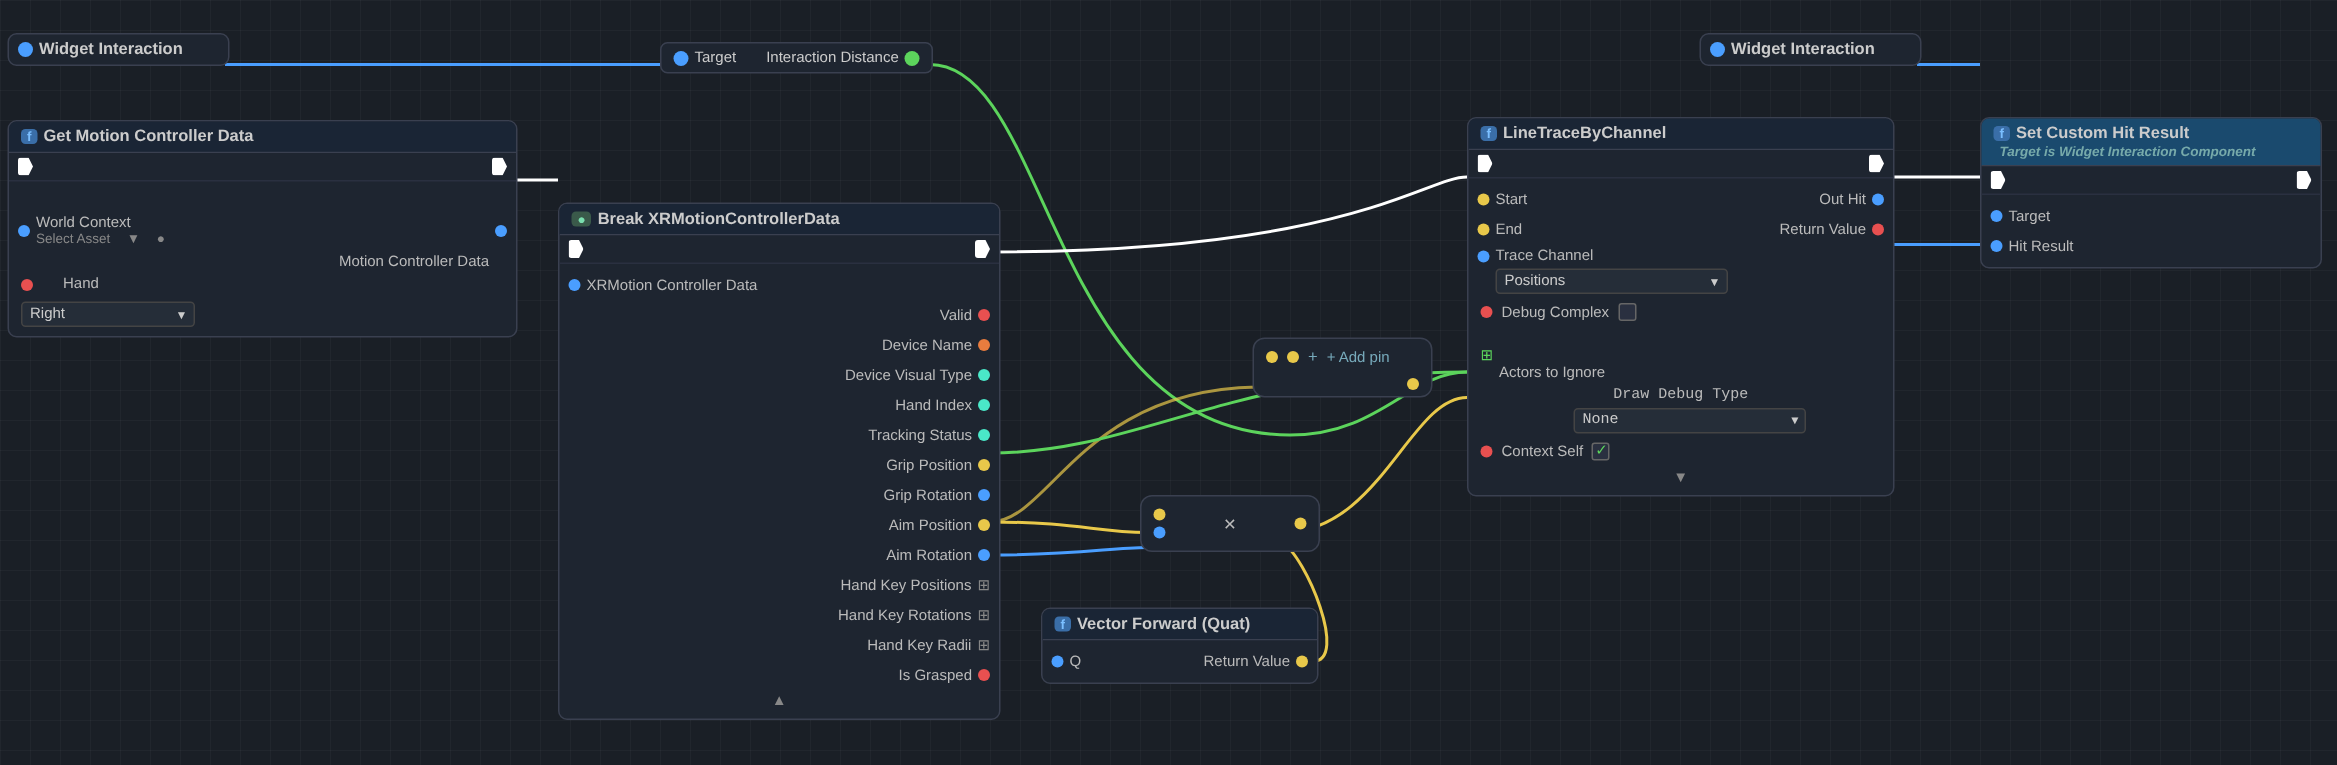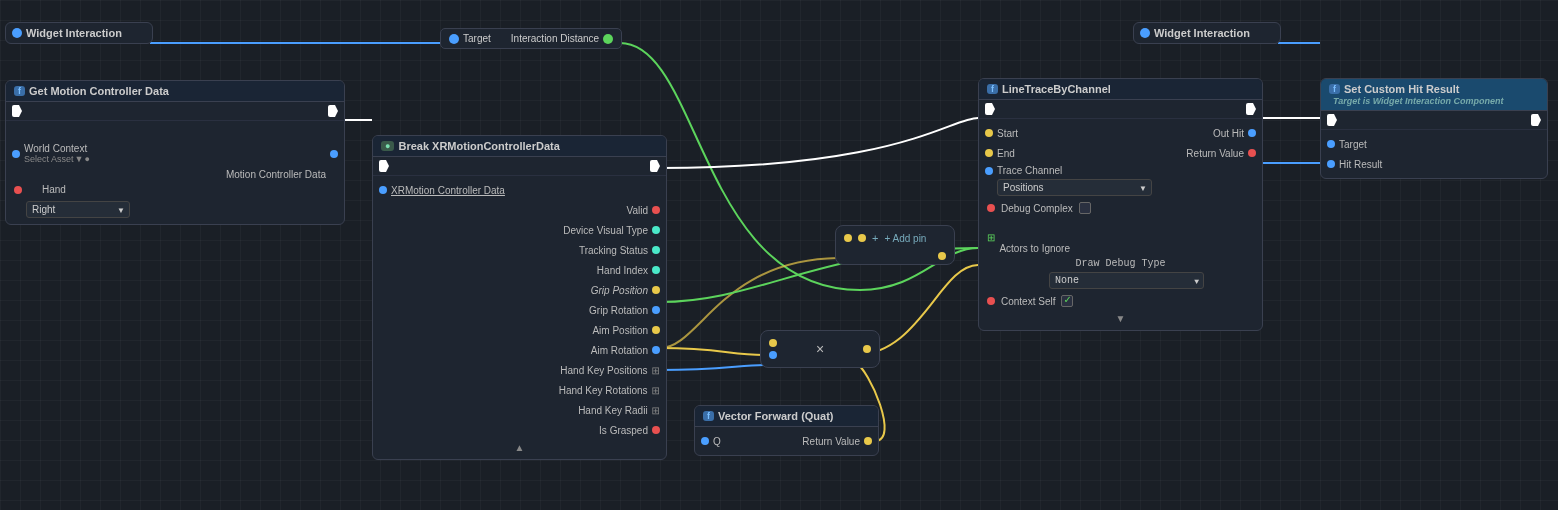--- a/index.html
+++ b/index.html
@@ -222,78 +222,82 @@
   <div class="exec-bar">
     <span class="pin exec white"></span>
     <span class="pin exec white"></span>
   </div>
   <div class="node-body">
     <div class="pin-row both">
       <div style="display:flex;align-items:center;gap:4px;">
         <span class="pin blue" style="width:8px;height:8px;"></span>
         <div>
           <div style="color:#bbb;font-size:10px;">World Context</div>
-          <div style="display:flex;align-items:center;gap:1px;">
+          <div style="display:flex;align-items:center;gap:11px;">
             <span style="color:#888;font-size:9px;">Select Asset</span>
             <span style="color:#888;font-size:9px;">▼</span>
             <span style="color:#888;font-size:9px;">●</span>
           </div>
         </div>
       </div>
       <div style="display:flex;align-items:center;gap:4px;">
         <span style="color:#bbb;font-size:10px;margin-top:42px;">Motion Controller Data</span>
         <span class="pin blue" style="width:8px;height:8px;"></span>
       </div>
     </div>
     <div class="pin-row left" style="flex-direction:column;align-items:flex-start;padding:2px 8px;">
       <div style="display:flex;align-items:center;gap:4px;">
         <span class="pin red" style="width:8px;height:8px;"></span>
         <span style="color:#bbb;font-size:10px;padding-left:16px;">Hand</span>
       </div>
-      <div class="dropdown" style="margin-left:12px;margin-top:2px;width:104px;">
+      <div class="dropdown" style="margin-left:0;margin-top:2px;width:116px;">
         <span>Right</span>
       </div>
     </div>
   </div>
 </div>
 
 <div class="node" style="left:372px;top:135px;width:295px;">
   <div class="node-title-bar">
     <span class="break-badge">●</span>
     <span>Break XRMotionControllerData</span>
   </div>
   <div class="exec-bar">
     <span class="pin exec white"></span>
     <span class="pin exec white"></span>
   </div>
   <div class="node-body">
 
     <div class="pin-row left">
       <span class="pin blue" style="width:8px;height:8px;"></span>
-      <span style="color:#bbb;font-size:10px;text-decoration:underline;">XRMotion Controller Data</span>
+      <span style="color:#bbb;font-size:10px;">XRMotion Controller Data</span>
     </div>
 
     <div class="pin-row right">
       <span style="color:#bbb;font-size:10px;">Valid</span>
       <span class="pin red" style="width:8px;height:8px;"></span>
     </div>
     <div class="pin-row right">
+      <span style="color:#bbb;font-size:10px;">Device Name</span>
+      <span class="pin orange" style="width:8px;height:8px;"></span>
+    </div>
+    <div class="pin-row right">
       <span style="color:#bbb;font-size:10px;">Device Visual Type</span>
       <span class="pin teal" style="width:8px;height:8px;"></span>
     </div>
     <div class="pin-row right">
+      <span style="color:#bbb;font-size:10px;">Hand Index</span>
+      <span class="pin teal" style="width:8px;height:8px;"></span>
+    </div>
+    <div class="pin-row right">
       <span style="color:#bbb;font-size:10px;">Tracking Status</span>
       <span class="pin teal" style="width:8px;height:8px;"></span>
     </div>
     <div class="pin-row right">
-      <span style="color:#bbb;font-size:10px;">Hand Index</span>
-      <span class="pin teal" style="width:8px;height:8px;"></span>
-    </div>
-    <div class="pin-row right">
-      <span style="color:#bbb;font-size:10px;font-style:italic;">Grip Position</span>
+      <span style="color:#bbb;font-size:10px;">Grip Position</span>
       <span class="pin yellow" style="width:8px;height:8px;"></span>
     </div>
     <div class="pin-row right">
       <span style="color:#bbb;font-size:10px;">Grip Rotation</span>
       <span class="pin blue" style="width:8px;height:8px;"></span>
     </div>
     <div class="pin-row right">
       <span style="color:#bbb;font-size:10px;">Aim Position</span>
       <span class="pin yellow" style="width:8px;height:8px;"></span>
     </div>

